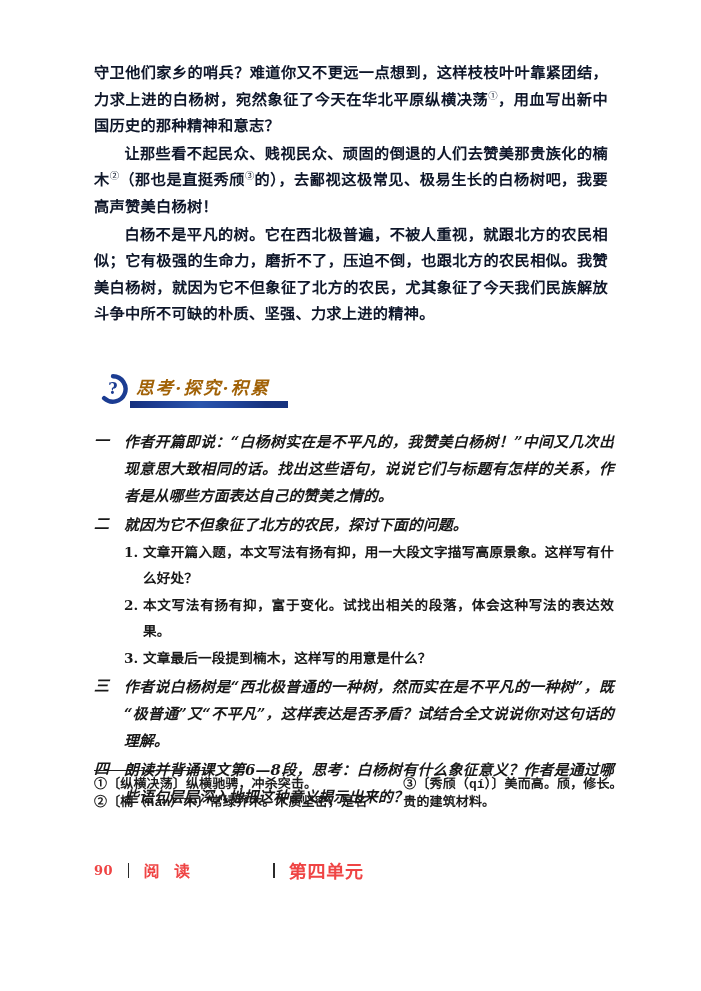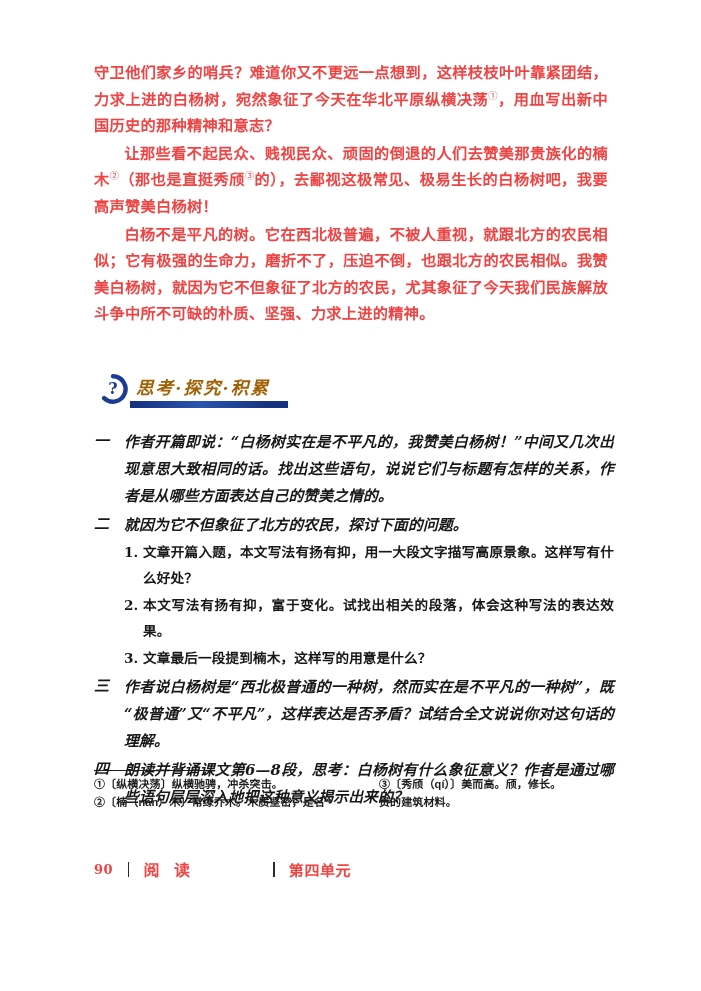--- a/index.html
+++ b/index.html
@@ -34,21 +34,21 @@
   }
   .para {
     font-family: "DejaVu Serif", "Liberation Serif", serif;
     font-size: 15.2px;
     line-height: 26.6px;
     text-align: justify;
     text-justify: inter-ideograph;
     letter-spacing: 0.02em;
     margin: 0 2px 1px 0;
     font-weight: 600;
-    color: #ef4444;
+    color: #0f172a;
   }
   .para.indent { text-indent: 2em; }
 
   sup.fn {
     font-size: 0.62em;
     vertical-align: super;
     line-height: 0;
     font-weight: 500;
     letter-spacing: 0;
   }
@@ -170,22 +170,22 @@
     left: 94px;
     top: 776px;
     width: 520px;
     display: flex;
     gap: 22px;
   }
   .fn-col {
     flex: 1 1 0;
   }
   .fn-line {
-    font-family: Liberation Sans, sans-serif;
-    font-size: 11px;
+    font-family: Liberation Mono, monospace;
+    font-size: 13px;
     line-height: 17.5px;
     font-weight: 600;
     color: #1d1d1d;
     letter-spacing: 0.01em;
     white-space: nowrap;
   }
   .fn-col.right .fn-line { padding-left: 14px; }
 
   
   .footer {
@@ -212,21 +212,21 @@
   }
   .footer .sec {
     width: 130px;
     letter-spacing: 0.28em;
     font-weight: 600;
     font-size: 16px;
   }
   .footer .unit {
     letter-spacing: 0.04em;
     font-weight: 600;
-    font-size: 15px;
+    font-size: 18px;
   }
 </style>
 </head>
 <body>
 
 <div class="page">
 
   <div class="article" id="article">
       <div class="para"><span>守卫他们家乡的哨兵？难道你又不更远一点想到，这样枝枝叶叶靠紧团结，力求上进的白杨树，宛然象征了今天在华北平原纵横决荡</span><sup class="fn">①</sup><span>，用血写出新中国历史的那种精神和意志？</span></div>
       <div class="para indent"><span>让那些看不起民众、贱视民众、顽固的倒退的人们去赞美那贵族化的楠木</span><sup class="fn">②</sup><span>（那也是直挺秀颀</span><sup class="fn">③</sup><span>的），去鄙视这极常见、极易生长的白杨树吧，我要高声赞美白杨树！</span></div>

